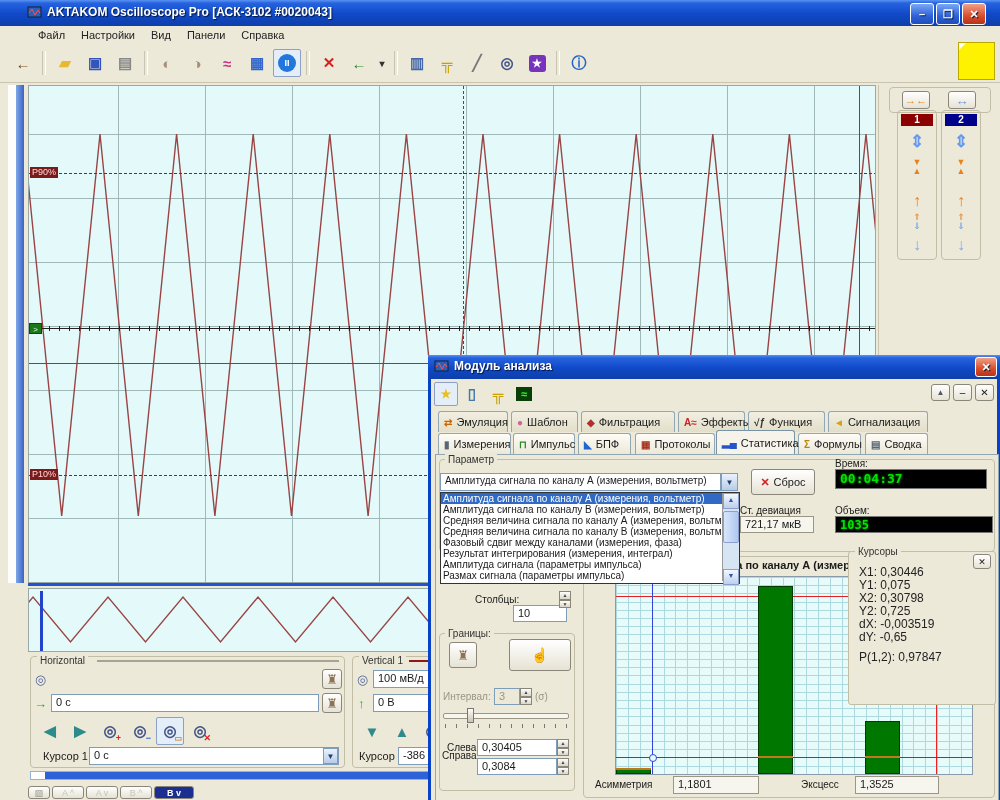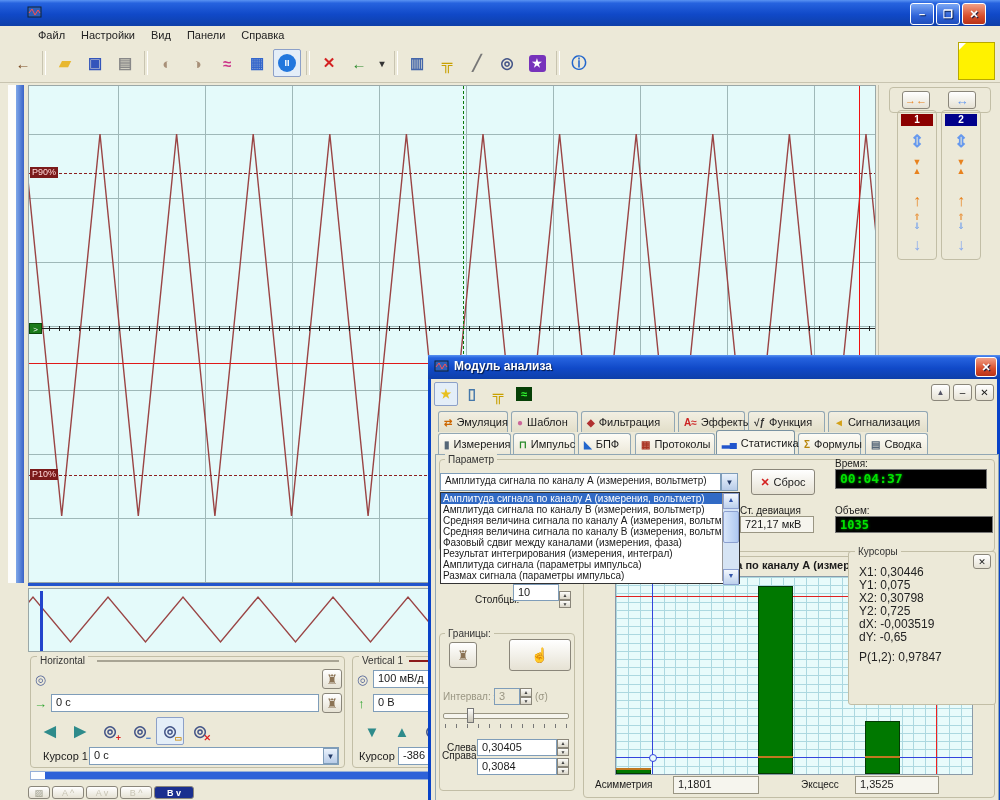--- a/index.html
+++ b/index.html
@@ -108,20 +108,21 @@
 
 <div id="root" data-name="application-window">
 
   <div class="abs titlebar" data-name="title-bar">
     <span class="abs" style="left:27px;top:5px;width:16px;height:16px" data-name="app-icon">
       <svg width="16" height="16">
           <rect x="1" y="2" width="13" height="10" fill="#2E5FB8" stroke="#123"></rect>
           <polyline points="2,8 5,4 8,10 11,5 13,8" fill="none" stroke="#FF5050"></polyline>
         </svg>
     </span>
+    <span class="abs" style="left:47px;top:5px" data-name="window-title">AKTAKOM Oscilloscope Pro [АСК-3102 #0020043]</span>
     <span class="abs winbtn" style="left:908px;top:3px" data-name="minimize-button">–</span>
     <span class="abs winbtn" style="left:934px;top:3px" data-name="maximize-button">❐</span>
     <span class="abs winbtn close" style="left:960px;top:3px" data-name="close-button">✕</span>
   </div>
 
   <div class="abs menubar" data-name="menu-bar">
     <span class="menuitem" data-name="menu-file">Файл</span>
     <span class="menuitem" data-name="menu-settings">Настройки</span>
     <span class="menuitem" data-name="menu-view">Вид</span>
     <span class="menuitem" data-name="menu-panels">Панели</span>
@@ -452,21 +453,21 @@
       <span data-name="reset-label">Сброс</span>
     </div>
     <span class="abs" style="left:404px;top:100px;font-size:10px" data-name="time-label">Время:</span>
     <div class="abs led" style="left:404px;top:111px;width:152px;height:20px" data-name="time-display">00:04:37</div>
     <span class="abs" style="left:309px;top:147px;font-size:10px" data-name="stdev-label">Ст. девиация</span>
     <div class="abs sunk" style="left:309px;top:158px;width:74px;height:17px" data-name="stdev-value">721,17 мкВ</div>
     <span class="abs" style="left:404px;top:147px;font-size:10px" data-name="volume-label">Объем:</span>
     <div class="abs led" style="left:404px;top:158px;width:158px;height:17px;font-size:12px" data-name="volume-display">1035</div>
 
     <span class="abs" style="left:44px;top:236px;font-size:10px" data-name="columns-label">Столбцы:</span>
-    <div class="abs tb" style="left:82px;top:226px;width:46px;height:17px" data-name="columns-field">10</div>
+    <div class="abs tb" style="left:82px;top:247px;width:54px;height:17px" data-name="columns-field">10</div>
     <div class="abs spin" style="left:128px;top:233px;height:17px" data-name="columns-spinner">
         <div data-name="spin-up-icon">▲</div>
         <div data-name="spin-down-icon">▼</div>
       </div>
 
     <div class="abs gb" style="left:8px;top:275px;width:136px;height:158px" data-name="bounds-group"></div>
     <span class="abs gbl" style="left:14px;top:270px" data-name="bounds-group-label">Границы:</span>
     <div class="abs xbtn" style="left:18px;top:284px;width:28px;height:26px" data-name="bounds-auto-button">
         <span class="ig i-robot" data-name="auto-robot-icon"></span>
       </div>

